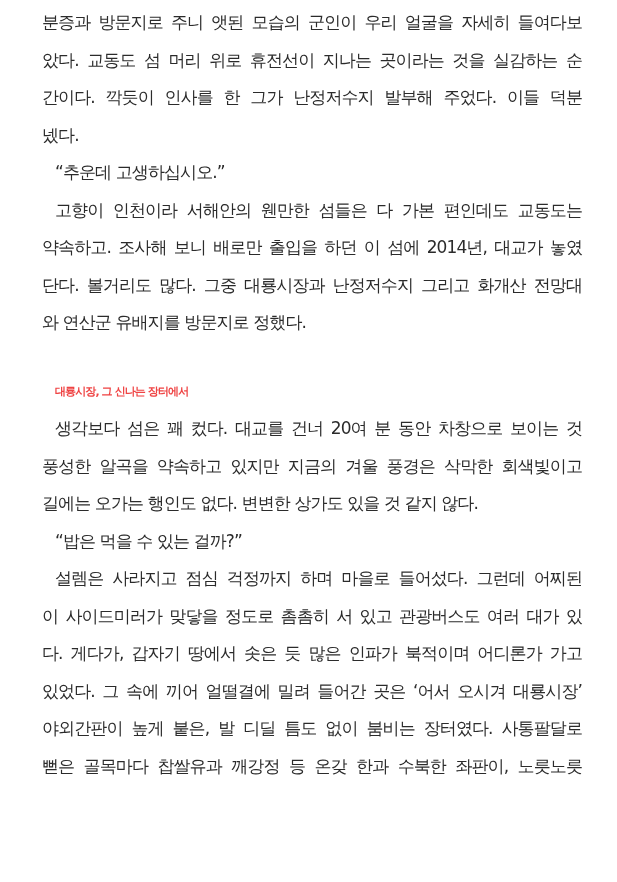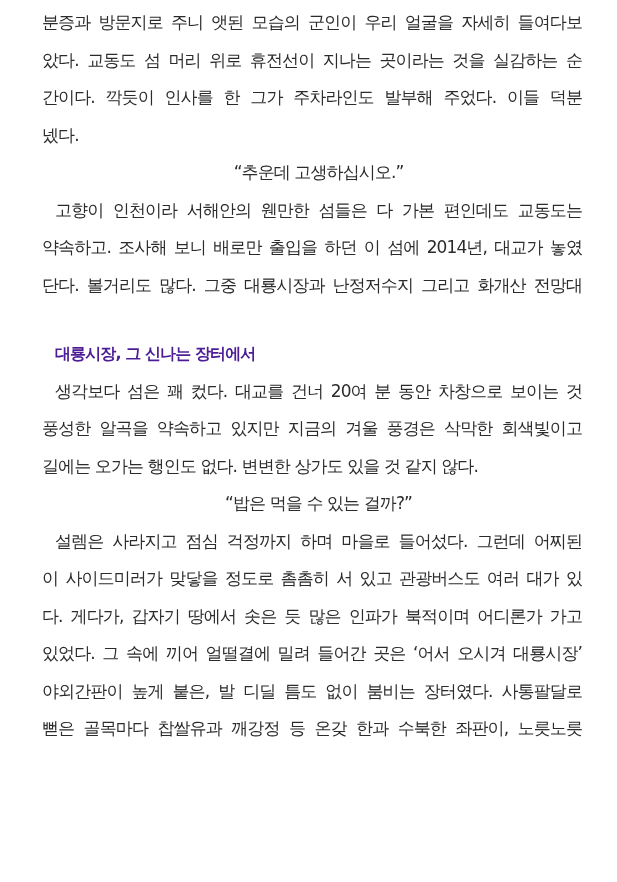--- a/index.html
+++ b/index.html
@@ -5,40 +5,41 @@
   html, body { margin: 0; padding: 0; background: #ffffff; }
   body { width: 617px; height: 882px; overflow: hidden; position: relative; }
   .page {
     position: absolute; left: 42px; top: 4px; width: 540px;
     font-family: "DejaVu Sans", "Liberation Sans", sans-serif;
     font-size: 17px; line-height: 37.5px; color: #2b2b2b;
     letter-spacing: -0.9px; word-break: keep-all;
   }
   .line { display: block; white-space: nowrap; height: 37.5px; }
   .justify { text-align: justify; text-align-last: justify; }
-  .indent { padding-left: 13px; text-align: center; }
+  .indent { padding-left: 13px; }
   .gap { height: 31px; }
   .heading {
     display: block; white-space: nowrap; height: 37.5px;
-    color: #4c1d95; font-weight: bold; padding-left: 13px; font-size: 16px;
+    color: #ef4444; font-weight: bold; padding-left: 13px; font-size: 11px;
   }
 </style>
 </head>
 <body>
 
 <div class="page">
   <div>
     <span class="line justify">분증과 방문지로 주니 앳된 모습의 군인이 우리 얼굴을 자세히 들여다보</span>
     <span class="line justify">았다. 교동도 섬 머리 위로 휴전선이 지나는 곳이라는 것을 실감하는 순</span>
-    <span class="line justify">간이다. 깍듯이 인사를 한 그가 주차라인도 발부해 주었다. 이들 덕분</span>
+    <span class="line justify">간이다. 깍듯이 인사를 한 그가 난정저수지 발부해 주었다. 이들 덕분</span>
     <span class="line">넸다.</span>
     <span class="line indent">“추운데 고생하십시오.”</span>
     <span class="line justify indent">고향이 인천이라 서해안의 웬만한 섬들은 다 가본 편인데도 교동도는</span>
     <span class="line justify">약속하고. 조사해 보니 배로만 출입을 하던 이 섬에 2014년, 대교가 놓였</span>
     <span class="line justify">단다. 볼거리도 많다. 그중 대룡시장과 난정저수지 그리고 화개산 전망대</span>
+    <span class="line">와 연산군 유배지를 방문지로 정했다.</span>
   </div>
 
   <div class="gap"></div>
 
   <div>
     <span class="heading">대룡시장, 그 신나는 장터에서</span>
     <span class="line justify indent">생각보다 섬은 꽤 컸다. 대교를 건너 20여 분 동안 차창으로 보이는 것</span>
     <span class="line justify">풍성한 알곡을 약속하고 있지만 지금의 겨울 풍경은 삭막한 회색빛이고</span>
     <span class="line">길에는 오가는 행인도 없다. 변변한 상가도 있을 것 같지 않다.</span>
     <span class="line indent">“밥은 먹을 수 있는 걸까?”</span>

